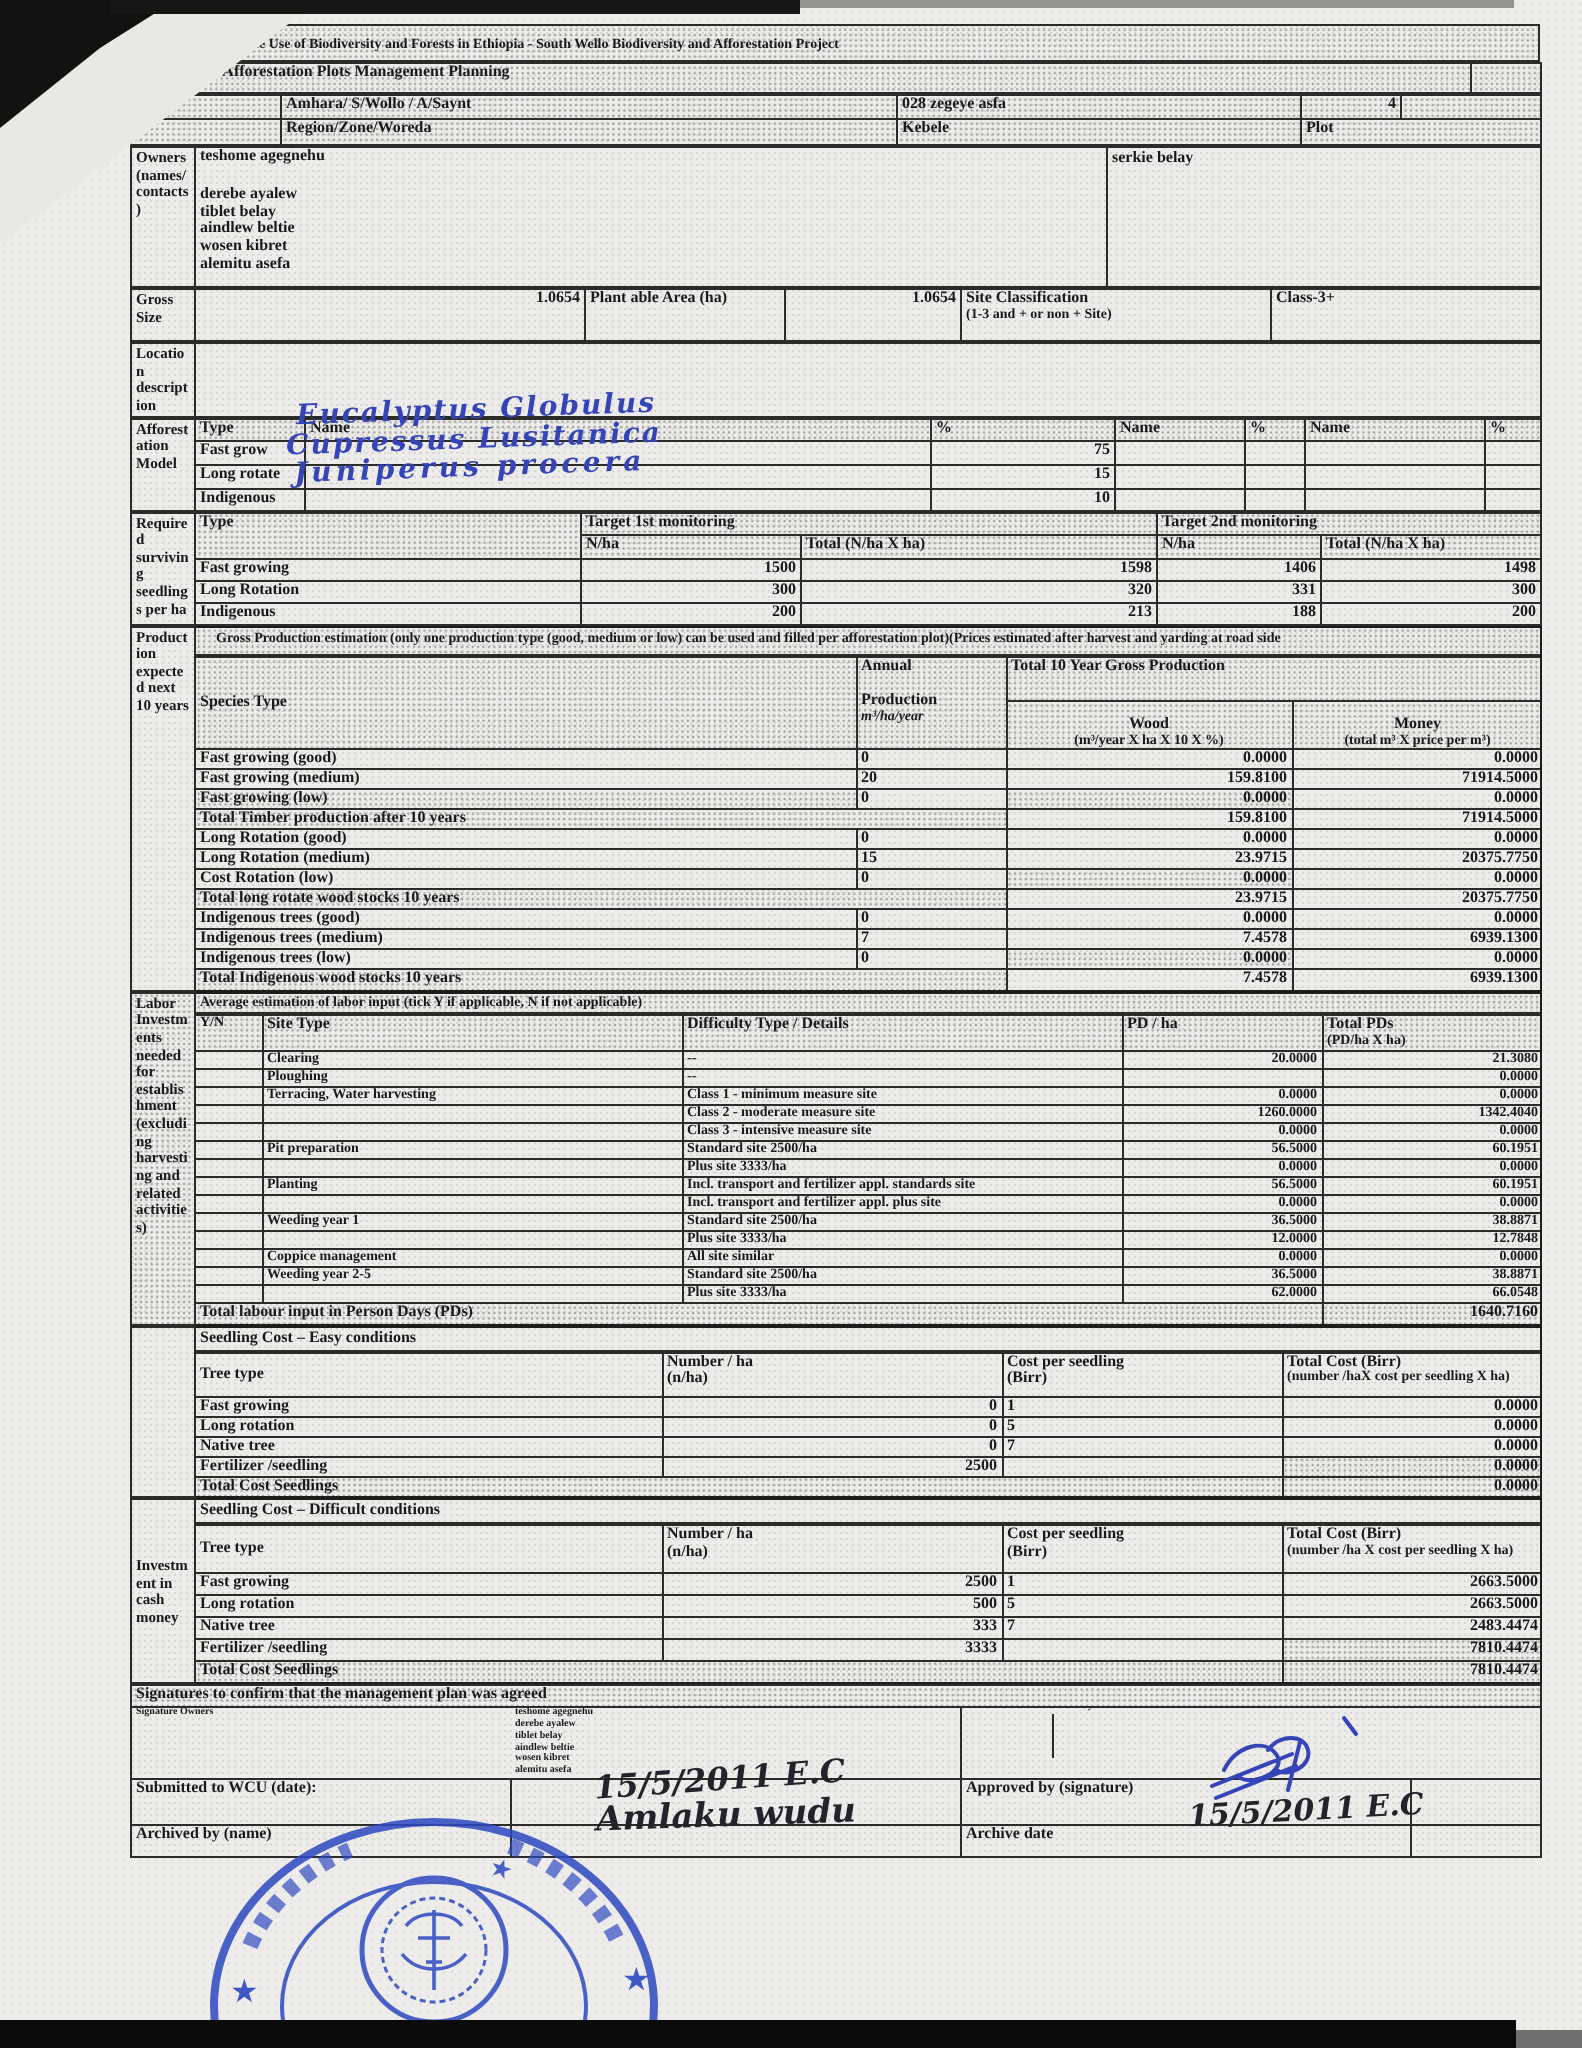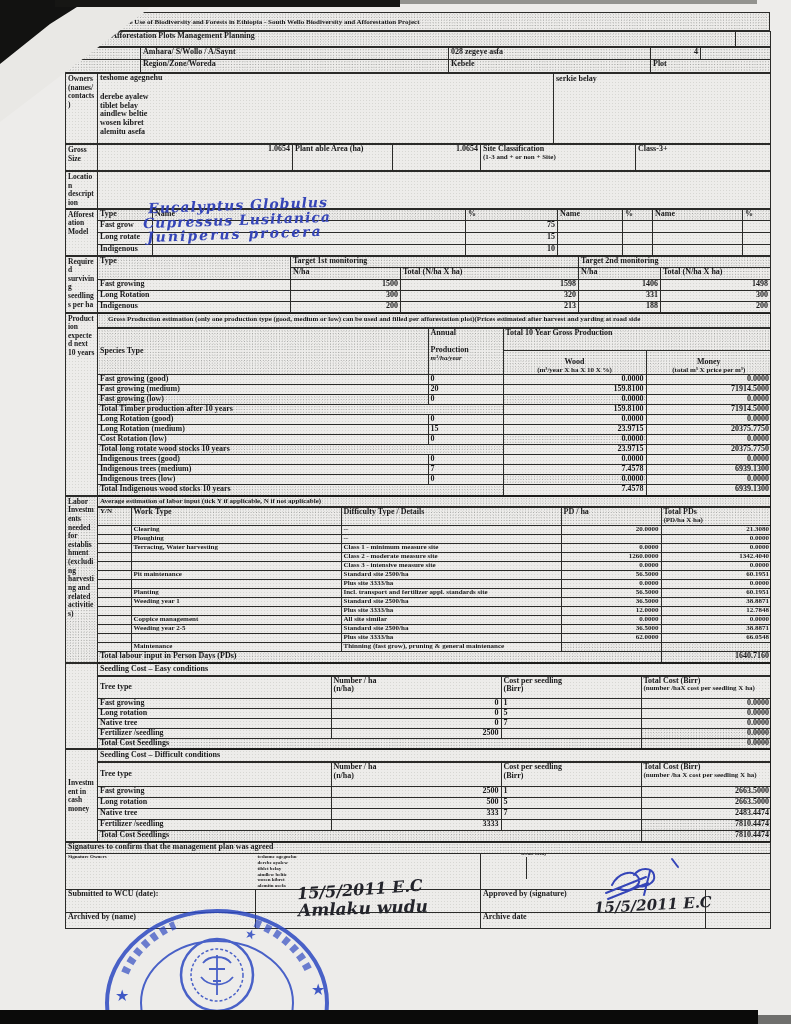--- a/index.html
+++ b/index.html
@@ -358,21 +358,21 @@
             <colgroup>
                   <col style="width:33px">
                   <col style="width:210px">
                   <col style="width:220px">
                   <col style="width:100px">
                   <col style="width:110px">
                 </colgroup>
             <tbody>
                   <tr style="height:18px">
               <td class="dz sm" style="border-left:none">Y/N</td>
-              <td class="dz">Work Type</td>
+              <td class="dz">Site Type</td>
               <td class="dz">Difficulty Type / Details</td>
               <td class="dz">PD / ha</td>
               <td class="dz" style="border-right:none">
                 <div>Total PDs</div>
                 <div class="sm">(PD/ha X ha)</div>
               </td>
             </tr>
             <tr style="height:9px">
                     <td style="border-left:none"></td>
                     <td class="sm">Clearing</td>
@@ -403,41 +403,48 @@
                   </tr>
             <tr style="height:9px">
                     <td style="border-left:none"></td>
                     <td class="sm"></td>
                     <td class="sm">Class 3 - intensive measure site</td>
                     <td class="r sm">0.0000</td>
                     <td class="r sm" style="border-right:none">0.0000</td>
                   </tr>
             <tr style="height:9px">
                     <td style="border-left:none"></td>
-                    <td class="sm">Pit maintenance</td>
+                    <td class="sm">Pit preparation</td>
                     <td class="sm">Standard site 2500/ha</td>
                     <td class="r sm">56.5000</td>
                     <td class="r sm" style="border-right:none">60.1951</td>
                   </tr>
             <tr style="height:9px">
                     <td style="border-left:none"></td>
                     <td class="sm"></td>
                     <td class="sm">Plus site 3333/ha</td>
                     <td class="r sm">0.0000</td>
                     <td class="r sm" style="border-right:none">0.0000</td>
                   </tr>
             <tr style="height:9px">
                     <td style="border-left:none"></td>
                     <td class="sm">Planting</td>
                     <td class="sm">Incl. transport and fertilizer appl. standards site</td>
                     <td class="r sm">56.5000</td>
                     <td class="r sm" style="border-right:none">60.1951</td>
                   </tr>
             <tr style="height:9px">
                     <td style="border-left:none"></td>
+                    <td class="sm"></td>
+                    <td class="sm">Incl. transport and fertilizer appl. plus site</td>
+                    <td class="r sm">0.0000</td>
+                    <td class="r sm" style="border-right:none">0.0000</td>
+                  </tr>
+            <tr style="height:9px">
+                    <td style="border-left:none"></td>
                     <td class="sm">Weeding year 1</td>
                     <td class="sm">Standard site 2500/ha</td>
                     <td class="r sm">36.5000</td>
                     <td class="r sm" style="border-right:none">38.8871</td>
                   </tr>
             <tr style="height:9px">
                     <td style="border-left:none"></td>
                     <td class="sm"></td>
                     <td class="sm">Plus site 3333/ha</td>
                     <td class="r sm">12.0000</td>
@@ -456,27 +463,20 @@
                     <td class="sm">Standard site 2500/ha</td>
                     <td class="r sm">36.5000</td>
                     <td class="r sm" style="border-right:none">38.8871</td>
                   </tr>
             <tr style="height:9px">
                     <td style="border-left:none"></td>
                     <td class="sm"></td>
                     <td class="sm">Plus site 3333/ha</td>
                     <td class="r sm">62.0000</td>
                     <td class="r sm" style="border-right:none">66.0548</td>
-                  </tr>
-            <tr style="height:9px">
-                    <td style="border-left:none"></td>
-                    <td class="sm">Maintenance</td>
-                    <td class="sm">Thinning (fast grow), pruning &amp; general maintenance</td>
-                    <td class="r sm dz"></td>
-                    <td class="r sm dz" style="border-right:none"></td>
                   </tr>
             <tr style="height:10px">
                     <td class="dz" colspan="4" style="border-left:none;border-bottom:none">Total labour input in Person Days (PDs)</td>
                     <td class="r dz" style="border-right:none;border-bottom:none">1640.7160</td>
                   </tr>
           </tbody>
               </table>
         </td>
       </tr>
     </tbody>

